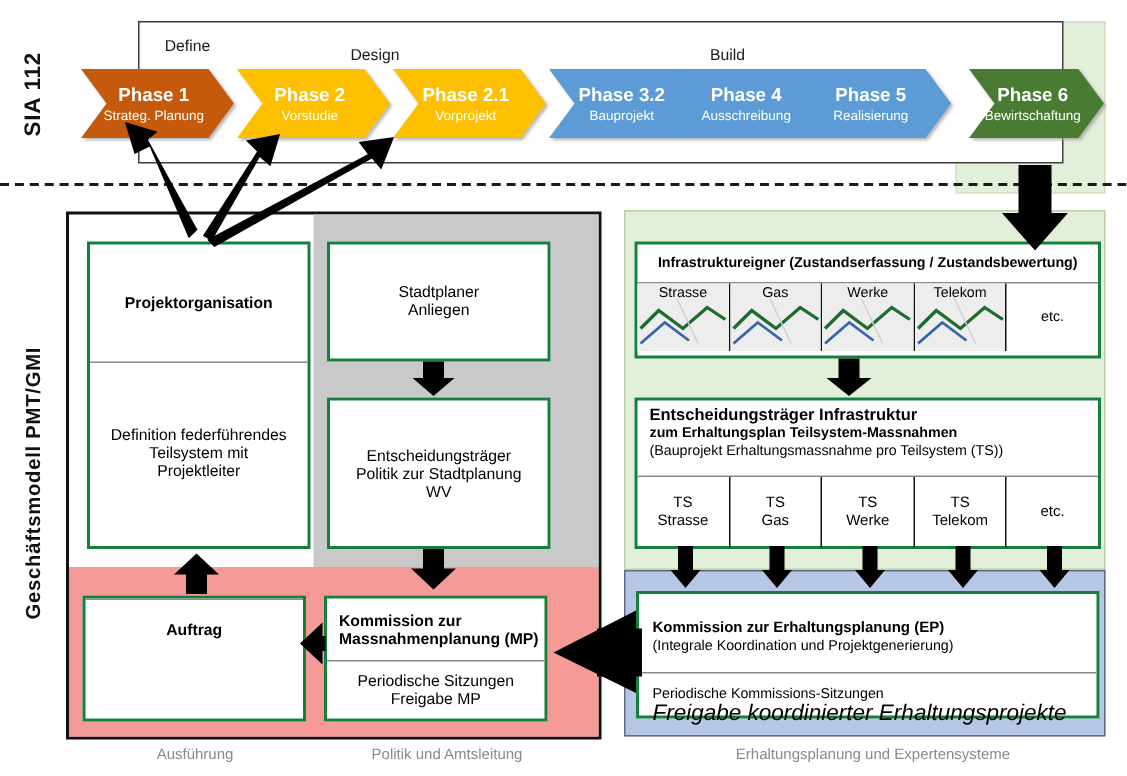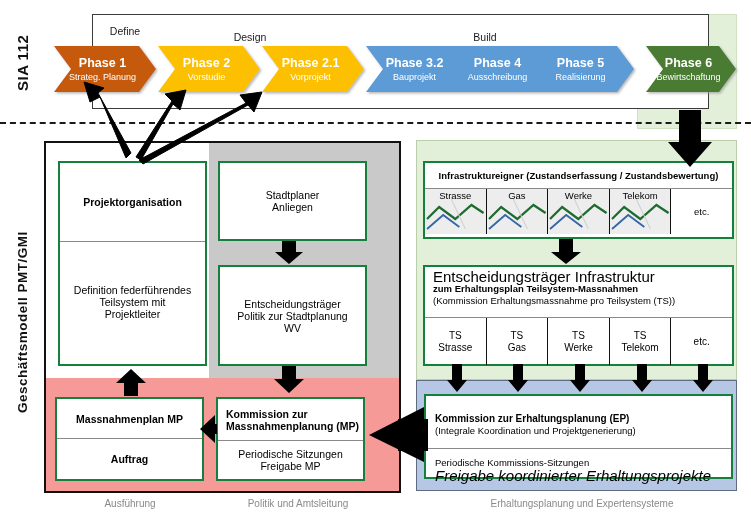--- a/index.html
+++ b/index.html
@@ -144,23 +144,20 @@
 
 <div class="wbox ctr" style="left:218px;top:265px;width:145px;height:97px;">
   <div>
     <div class="bd">Entscheidungsträger</div>
     <div class="bd">Politik zur Stadtplanung</div>
     <div class="bd">WV</div>
   </div>
 </div>
 
 <div class="wbox" style="left:55px;top:397px;width:145px;height:80px;">
-  <div class="ctr" style="height:39px;">
-    <div class="hd">Massnahmenplan MP</div>
-  </div>
   <div class="ctr sep" style="height:39px;">
     <div class="hd">Auftrag</div>
   </div>
 </div>
 
 <div class="wbox" style="left:216px;top:397px;width:145px;height:80px;">
   <div class="ctr" style="height:41px;">
     <div class="hd" style="white-space:pre-line;text-align:left;padding-left:8px;width:100%;">Kommission zur
 Massnahmenplanung (MP)</div>
   </div>
@@ -230,23 +227,23 @@
       </div>
     </div>
     <div class="gridcell">
       <div style="font-size:9.5px;">etc.</div>
     </div>
   </div>
 </div>
 
 <div class="wbox" style="left:423px;top:265px;width:307px;height:97px;">
   <div style="height:46px;padding:4px 0 0 8px;">
-    <div style="font-size:15px;font-weight:normal;line-height:12px;">Entscheidungsträger Infrastruktur</div>
+    <div style="font-size:11px;font-weight:bold;line-height:12px;">Entscheidungsträger Infrastruktur</div>
     <div style="font-size:9.5px;font-weight:bold;line-height:12px;">zum Erhaltungsplan Teilsystem-Massnahmen</div>
-    <div style="font-size:9.5px;line-height:12px;">(Kommission Erhaltungsmassnahme pro Teilsystem (TS))</div>
+    <div style="font-size:9.5px;line-height:12px;">(Bauprojekt Erhaltungsmassnahme pro Teilsystem (TS))</div>
   </div>
   <div class="gridrow sep" style="height:47px;">
     <div class="gridcell">
       <div>TS</div>
       <div>Strasse</div>
     </div>
     <div class="gridcell">
       <div>TS</div>
       <div>Gas</div>
     </div>

